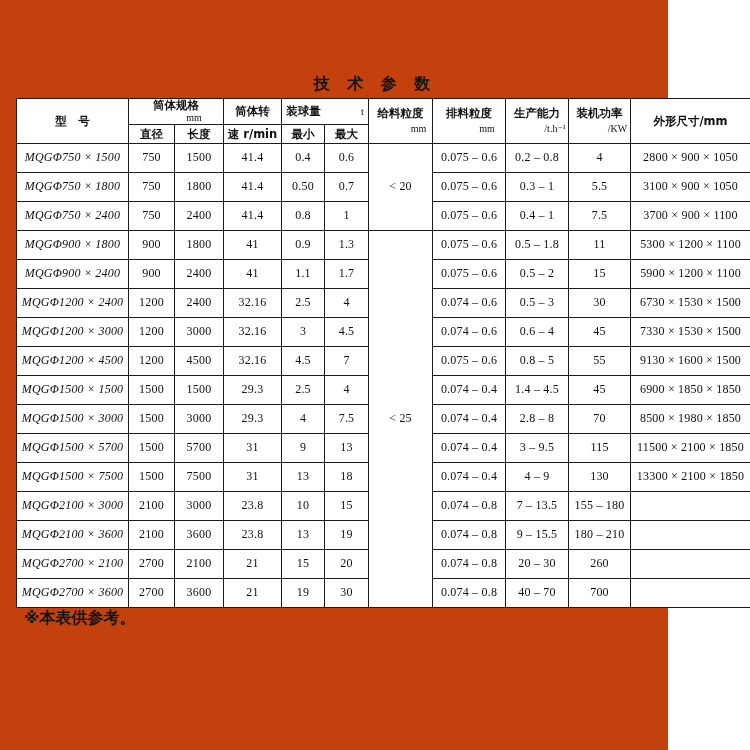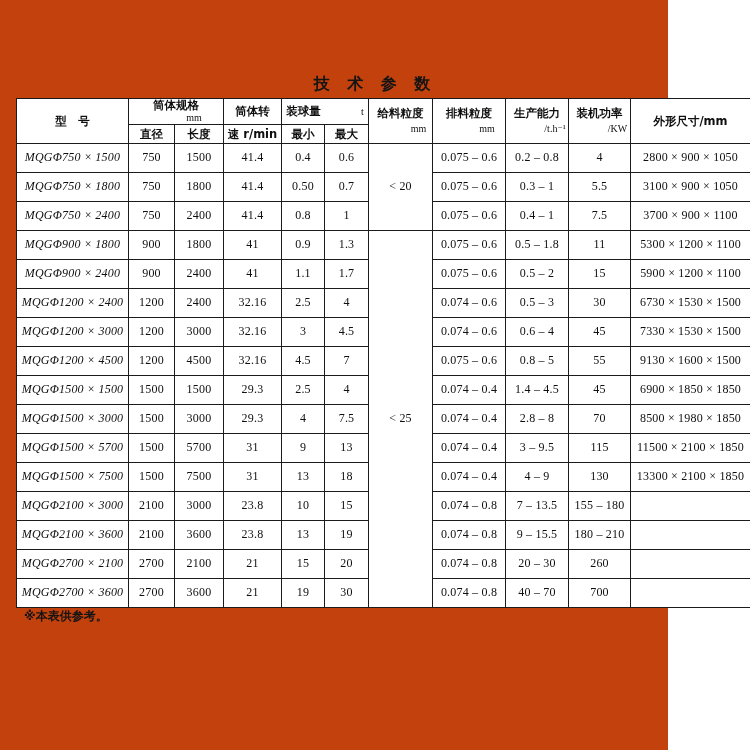--- a/index.html
+++ b/index.html
@@ -90,21 +90,21 @@
   }
   td.feed {
     font-size: 12px;
   }
   .footer-note {
     position: absolute;
     left: 24px;
     top: 608px;
     font-family: "DejaVu Sans", "Liberation Sans", sans-serif;
     font-weight: bold;
-    font-size: 12px;
+    font-size: 16px;
     color: #141414;
   }
   
   col.c-model   { width: 112px; }
   col.c-dia     { width: 46px; }
   col.c-len     { width: 49px; }
   col.c-speed   { width: 58px; }
   col.c-bmin    { width: 43px; }
   col.c-bmax    { width: 44px; }
   col.c-feed    { width: 64px; }

